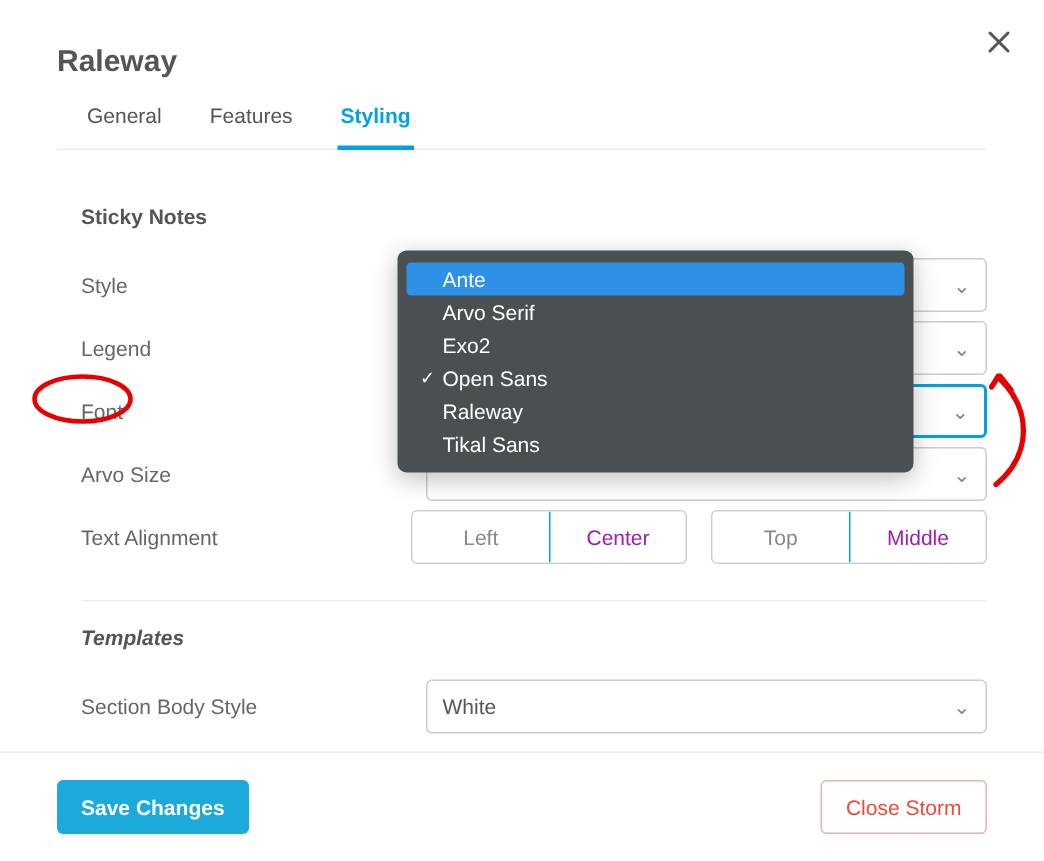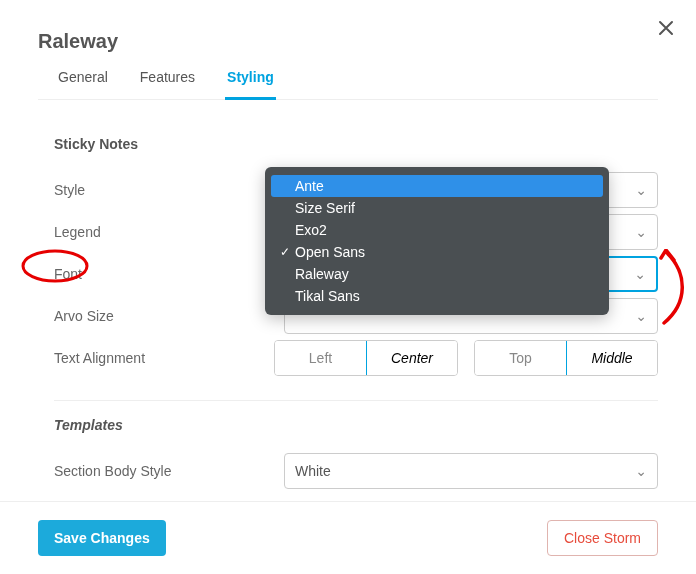--- a/index.html
+++ b/index.html
@@ -114,22 +114,21 @@
     cursor: pointer;
     font-size: 14px;
     background: #fff;
   }
   .segbtn + .segbtn { border-left: 1px solid #ccc; }
   .segbtn.active {
     color: #00a3e0;
     border-color: #00a3e0;
   }
   .seggroup.active-right .segbtn:last-child {
-    color: #000000;
-    font-style: italic;
+    color: #a21caf;
   }
   .divider {
     border-top: 1px solid #eee;
     margin: 22px 0 16px 0;
   }
   .footer {
     position: absolute;
     bottom: 0;
     left: 0;
     right: 0;
@@ -314,21 +313,21 @@
     </div>
   </div>
 
   <div class="dropdown" id="font-dropdown">
       <div class="dd-item highlight">
         <span class="dd-check"></span>
         <span class="dd-label">Ante</span>
       </div>
       <div class="dd-item">
         <span class="dd-check"></span>
-        <span class="dd-label">Size Serif</span>
+        <span class="dd-label">Arvo Serif</span>
       </div>
       <div class="dd-item">
         <span class="dd-check"></span>
         <span class="dd-label">Exo2</span>
       </div>
       <div class="dd-item">
         <span class="dd-check">✓</span>
         <span class="dd-label">Open Sans</span>
       </div>
       <div class="dd-item">

